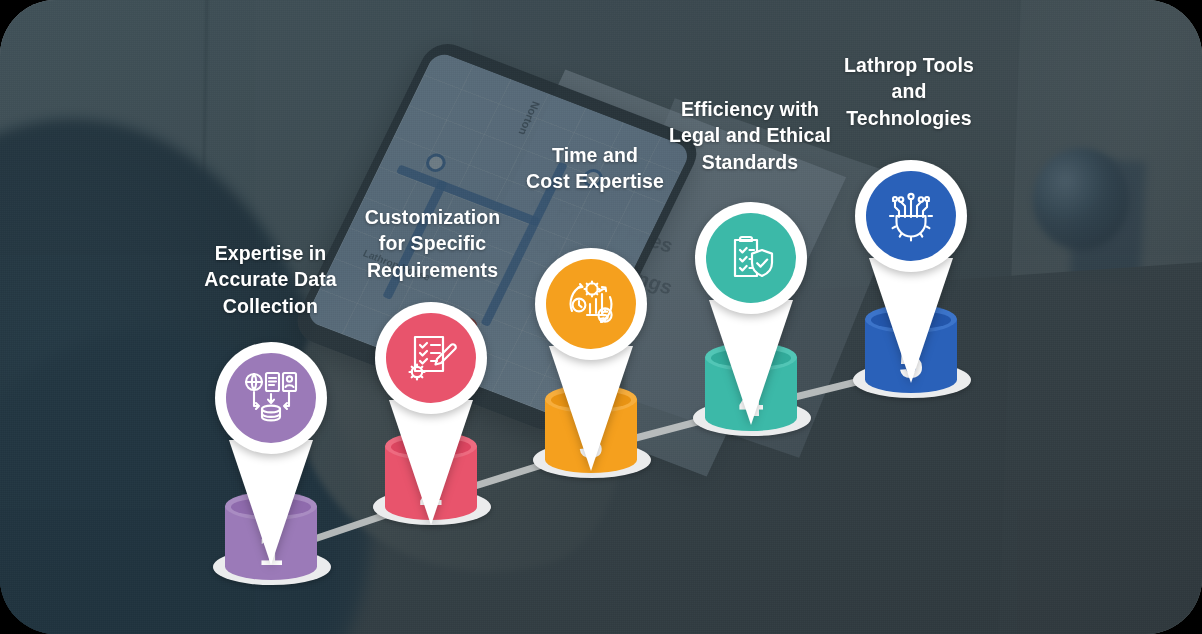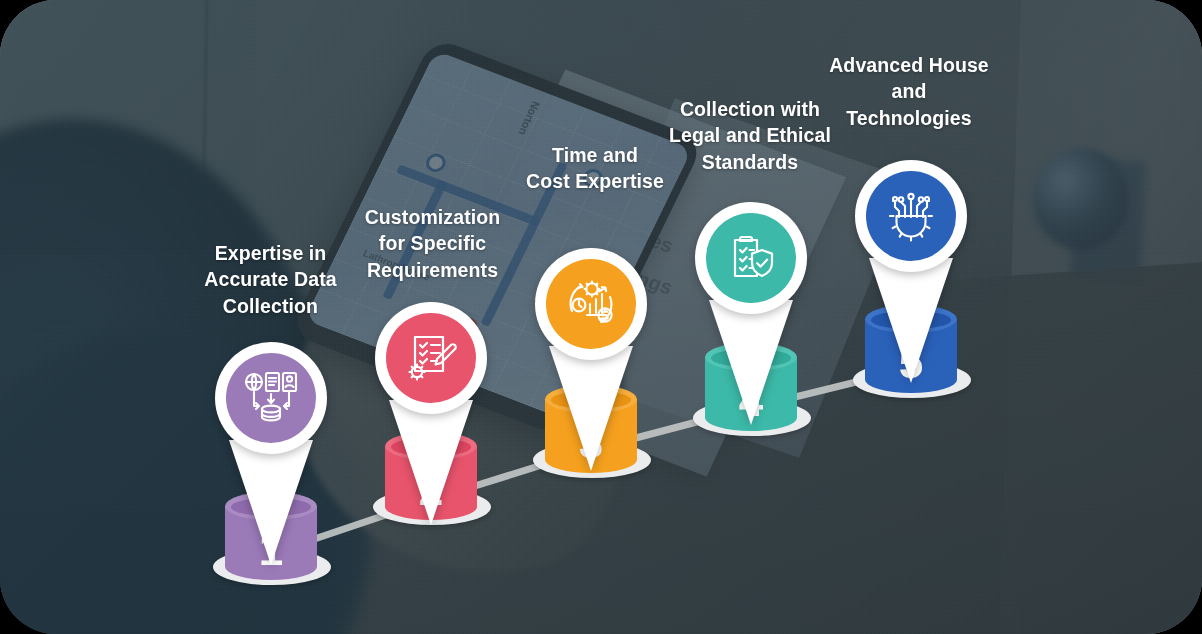--- a/index.html
+++ b/index.html
@@ -426,21 +426,21 @@
               <path d="M37 16.5l6.5-4M43.5 12.5l-3.6-.4M43.5 12.5l.6 3.6"></path>
               <circle cx="43" cy="40" r="6.6"></circle>
               <path d="M45.3 36.6h-3.2a1.8 1.8 0 0 0 0 3.6h1.8a1.8 1.8 0 0 1 0 3.6h-3.2M43 35v1.6M43 43.6v1.6"></path>
             </svg>
           </div>
         </div>
       </div>
     </div>
 
     <div class="step">
-      <div class="label" style="left:645px; top:96px; width:210px;">Collection with
+      <div class="label" style="left:645px; top:96px; width:210px;">Efficiency with
 Legal and Ethical
 Standards</div>
 
       <div class="disc" style="left:693px; top:400px; width:118px; height:36px;"></div>
 
       <div class="cyl" style="left:705px; top:343px; width:92px; height:90px;">
         <div class="cyl-body" style="height:74px; background:#3cb9a8;"></div>
         <div class="cyl-top" style="height:28px; background:#52c6b6;">
           <div class="cyl-top-inner" style="background:#32ab9b;"></div>
         </div>
@@ -458,21 +458,21 @@
               <path d="M27.5 21h4.5M27.5 30h4.5M27.5 39h3"></path>
               <path d="M40 21l10 3.6v9.2c0 6.4-4.6 11-10 13.2-5.4-2.2-10-6.8-10-13.2v-9.2z" fill="#3cb9a8"></path>
               <path d="M35.2 34.2l3.4 3.4 6.6-7"></path>
             </svg>
           </div>
         </div>
       </div>
     </div>
 
     <div class="step">
-      <div class="label" style="left:805px; top:52px; width:208px;">Advanced House
+      <div class="label" style="left:805px; top:52px; width:208px;">Lathrop Tools
 and
 Technologies</div>
 
       <div class="disc" style="left:853px; top:362px; width:118px; height:36px;"></div>
 
       <div class="cyl" style="left:865px; top:305px; width:92px; height:90px;">
         <div class="cyl-body" style="height:74px; background:#2a61b9;"></div>
         <div class="cyl-top" style="height:28px; background:#3c74ca;">
           <div class="cyl-top-inner" style="background:#2356ab;"></div>
         </div>

